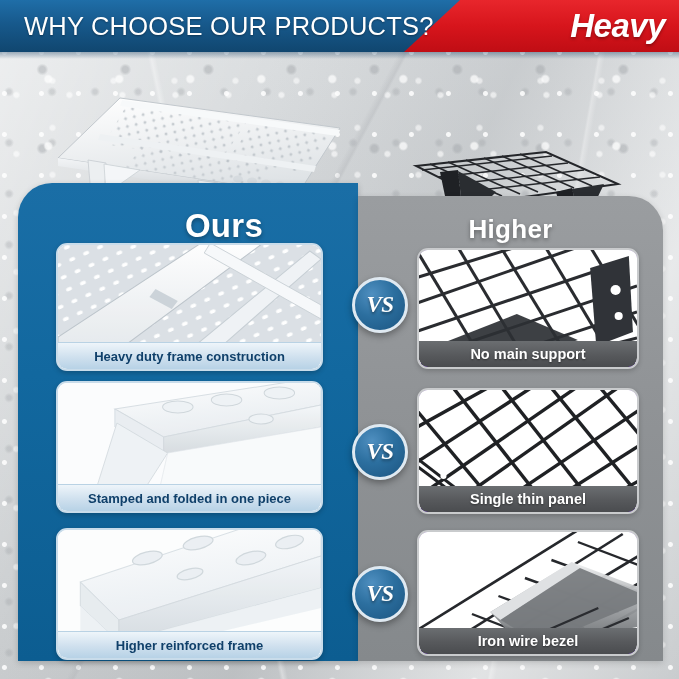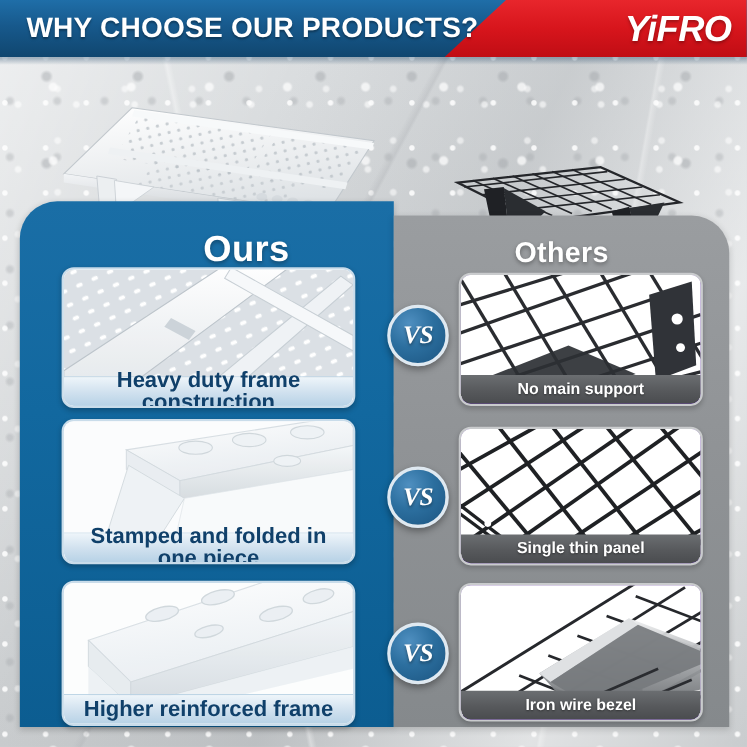--- a/index.html
+++ b/index.html
@@ -42,21 +42,21 @@
     background:linear-gradient(180deg,#1f6ea8 0%,#17598c 45%,#10466f 100%);
   }
   .header-red{
     position:absolute;top:0;right:0;height:52px;width:275px;
     background:linear-gradient(180deg,#e8262c 0%,#d7151c 50%,#c00d14 100%);
     clip-path:polygon(56px 0,275px 0,275px 52px,0 52px);
   }
   .header-title{
     position:absolute;left:24px;top:0;height:52px;
     display:flex;align-items:center;
-    color:#ffffff;font-weight:bold;font-size:25.5px;letter-spacing:.2px;
+    color:#ffffff;font-weight:normal;font-size:25.5px;letter-spacing:.2px;
     text-shadow:0 1px 2px rgba(0,0,0,.35);
     white-space:nowrap;
   }
   .header-logo{
     position:absolute;right:14px;top:0;height:52px;
     display:flex;align-items:center;
     color:#ffffff;font-weight:bold;font-style:italic;font-size:33px;
     letter-spacing:-.5px;
     text-shadow:0 2px 3px rgba(0,0,0,.3);
   }
@@ -106,21 +106,21 @@
     box-shadow:0 2px 5px rgba(0,0,0,.2);
   }
   .card-photo{position:relative;width:100%;overflow:hidden;background:#fff;}
   .card-caption{
     position:absolute;left:0;bottom:0;width:100%;
     display:flex;align-items:center;justify-content:center;
     font-weight:bold;text-align:center;line-height:1;
     box-sizing:border-box;padding:0 6px;
   }
   .cap-ours{
-    height:27px;font-size:20px;color:#10406a;
+    height:27px;font-size:13px;color:#10406a;
     background:linear-gradient(180deg,#eef5fa 0%,#cfe0ee 55%,#b7d2e6 100%);
     border-top:1px solid #b9d2e4;
     border-radius:0 0 9px 9px;
   }
   .cap-others{
     height:26px;font-size:14.5px;color:#ffffff;
     background:linear-gradient(180deg,#6b6e71 0%,#57595c 55%,#4a4c4f 100%);
     text-shadow:0 1px 2px rgba(0,0,0,.45);
     border-radius:0 0 9px 9px;
   }
@@ -147,21 +147,21 @@
 <body>
 
 <div class="stage">
 
   <div class="bg"></div>
 
   <div class="header">
     <div class="header-blue"></div>
     <div class="header-red"></div>
     <div class="header-title">WHY CHOOSE OUR PRODUCTS?</div>
-    <div class="header-logo">YiFRO</div>
+    <div class="header-logo">Heavy</div>
   </div>
   <div class="header-shadow"></div>
 
   <div class="hero hero-ours">
     <svg class="photo-svg" viewBox="0 0 300 150" preserveAspectRatio="none">
       <defs>
         <linearGradient id="wtop" x1="0" y1="0" x2="0.3" y2="1">
           <stop offset="0" stop-color="#ffffff"></stop>
             <stop offset="1" stop-color="#dfe3e6"></stop>
         </linearGradient>
@@ -218,21 +218,21 @@
       <path d="M160,44 L176,40 L186,82 L170,80 Z" fill="#1f2125"></path>
       <path d="M176,41 L208,36 L186,82 Z" fill="#2a2d31"></path>
     </svg>
   </div>
 
   <div class="panel panel-ours">
     <div class="panel-title title-ours">Ours</div>
   </div>
 
   <div class="panel panel-others">
-    <div class="panel-title title-others">Others</div>
+    <div class="panel-title title-others">Higher</div>
   </div>
 
   <div class="card card-ours" style="top:243px;height:124px;">
     <div class="card-photo" style="height:120px;">
       <svg class="photo-svg" viewBox="0 0 259 120" preserveAspectRatio="none">
         <defs>
           <pattern id="perf2" width="15" height="13" patternUnits="userSpaceOnUse" patternTransform="rotate(-24)">
             <rect x="4" y="4" width="6" height="3.4" rx="1.6" fill="#ffffff"></rect>
           </pattern>
           <linearGradient id="beam" x1="0" y1="0" x2="0" y2="1">

